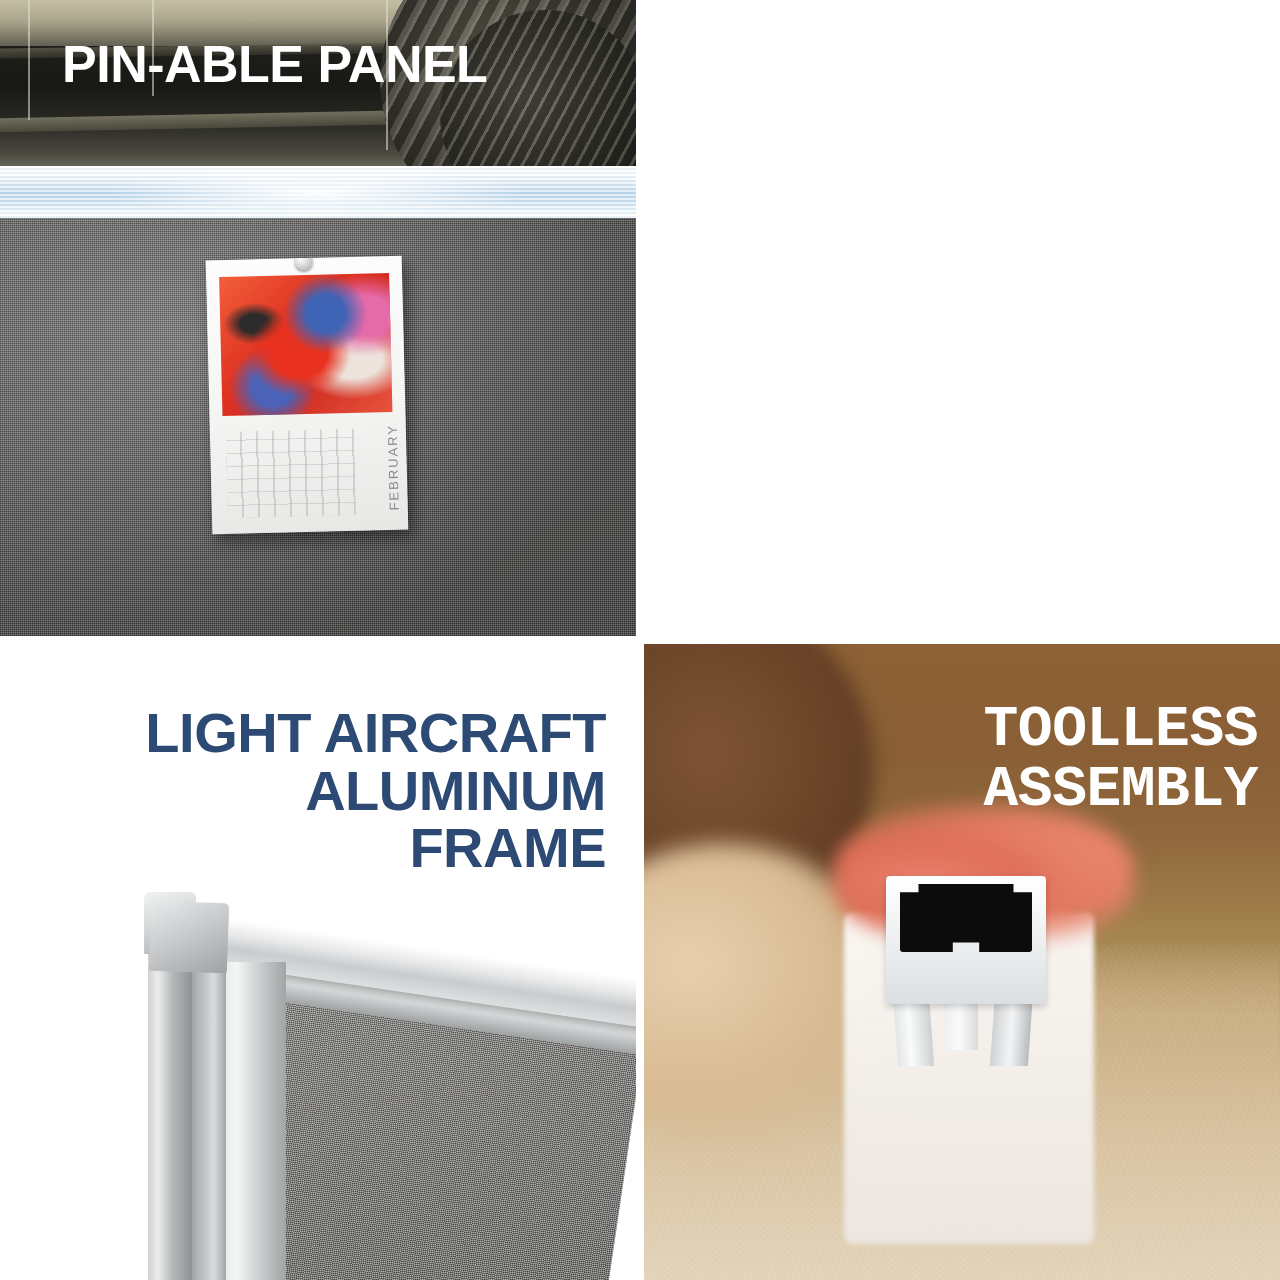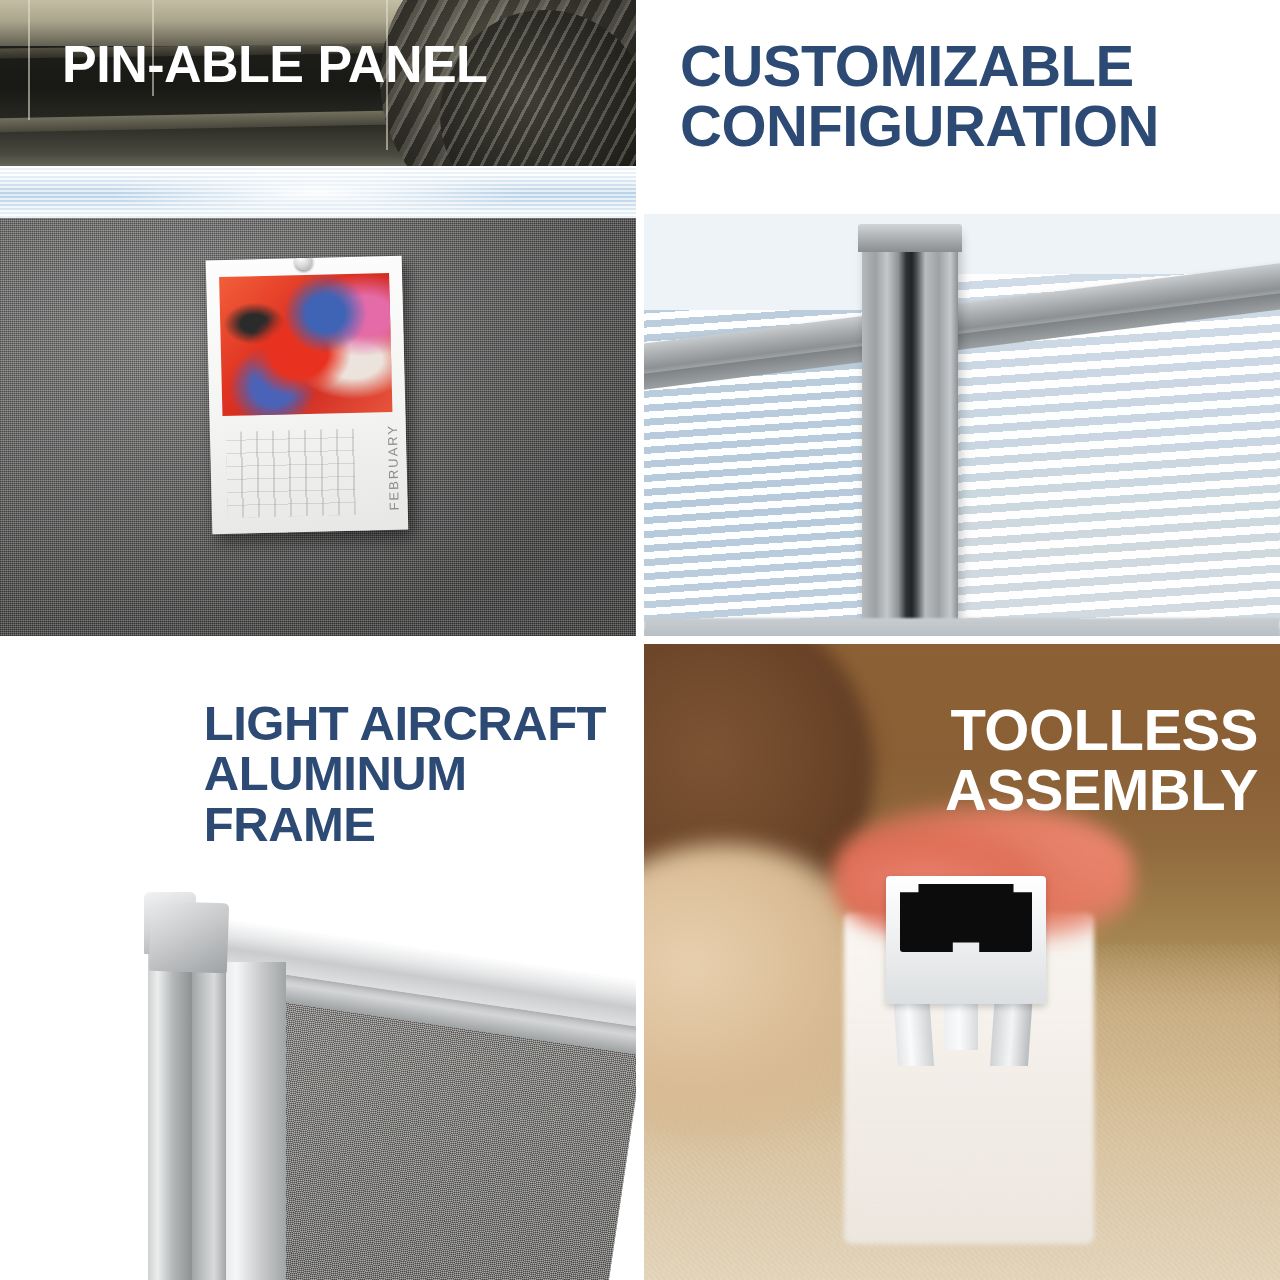--- a/index.html
+++ b/index.html
@@ -243,21 +243,21 @@
   }
   .bl-fabric{
     position:absolute;left:286px;top:358px;width:360px;height:288px;
     background:
       repeating-linear-gradient(0deg,rgba(0,0,0,.19) 0px,rgba(0,0,0,.19) 1px,rgba(255,255,255,.22) 1px,rgba(255,255,255,.22) 2px),
       repeating-linear-gradient(90deg,rgba(0,0,0,.21) 0px,rgba(0,0,0,.21) 1px,rgba(255,255,255,.20) 1px,rgba(255,255,255,.20) 2px),
       linear-gradient(165deg,#8b8a87 0%,#7c7b78 45%,#6e6d6a 100%);
     transform:rotate(8.4deg);
     transform-origin:0 0;
   }
-  .cap-bl{right:30px;top:54px;font-size:49px;}
+  .cap-bl{right:30px;top:60px;font-size:56px;text-align:right;}
 
   
   .br-bg{
     position:absolute;inset:0;
     background:linear-gradient(180deg,
       #8d6135 0%,#8a5f35 18%,#916a3e 32%,#a4854f 46%,
       #c0a373 60%,#d4bd96 72%,#dfcba9 84%,#e6d6ba 100%);
   }
   .br-carpet{
     position:absolute;left:0;top:300px;width:636px;height:336px;
@@ -317,21 +317,21 @@
   }
   .br-ext-legR{
     position:absolute;left:350px;top:306px;width:38px;height:116px;
     background:linear-gradient(90deg,#cfd2d4 0%,#f3f4f5 50%,#b9bcbe 100%);
     transform:skewX(-4deg);
   }
   .br-ext-mid{
     position:absolute;left:300px;top:306px;width:34px;height:100px;
     background:linear-gradient(90deg,#eceeef 0%,#fbfbfc 45%,#d7dadc 100%);
   }
-  .cap-br{right:22px;top:56px;font-size:58px;text-align:right;}
+  .cap-br{right:22px;top:56px;font-size:58px;text-align:right;font-family:Liberation Mono, monospace;}
 </style>
 </head>
 <body>
 
 <div class="collage">
 
   <div class="quad q-tl">
 
     <div class="tl-ceiling">
       <div class="tl-ceiling-light"></div>
@@ -352,37 +352,20 @@
     <div class="tl-calendar">
       <div class="tl-pin"></div>
       <div class="tl-cal-art"></div>
       <div class="tl-cal-grid"></div>
       <div class="tl-cal-month">FEBRUARY</div>
     </div>
 
     <div class="cap cap-white cap-tl">PIN-ABLE PANEL</div>
   </div>
 
-  <div class="quad q-tr">
-    <div class="tr-bg"></div>
-
-    <div class="tr-photo">
-      <div class="tr-window-left"></div>
-      <div class="tr-window-right"></div>
-      <div class="tr-midrail"></div>
-      <div class="tr-toprail"></div>
-      <div class="tr-toprail-face"></div>
-      <div class="tr-post"></div>
-      <div class="tr-post-cap"></div>
-      <div class="tr-sill"></div>
-    </div>
-
-    <div class="cap cap-navy cap-tr">CUSTOMIZABLE
-CONFIGURATION</div>
-  </div>
 
   <div class="quad q-bl">
     <div class="bl-bg"></div>
 
     <div class="bl-fabric"></div>
     <div class="bl-toprail-face"></div>
     <div class="bl-toprail"></div>
     <div class="bl-postC"></div>
     <div class="bl-postB"></div>
     <div class="bl-postA"></div>

